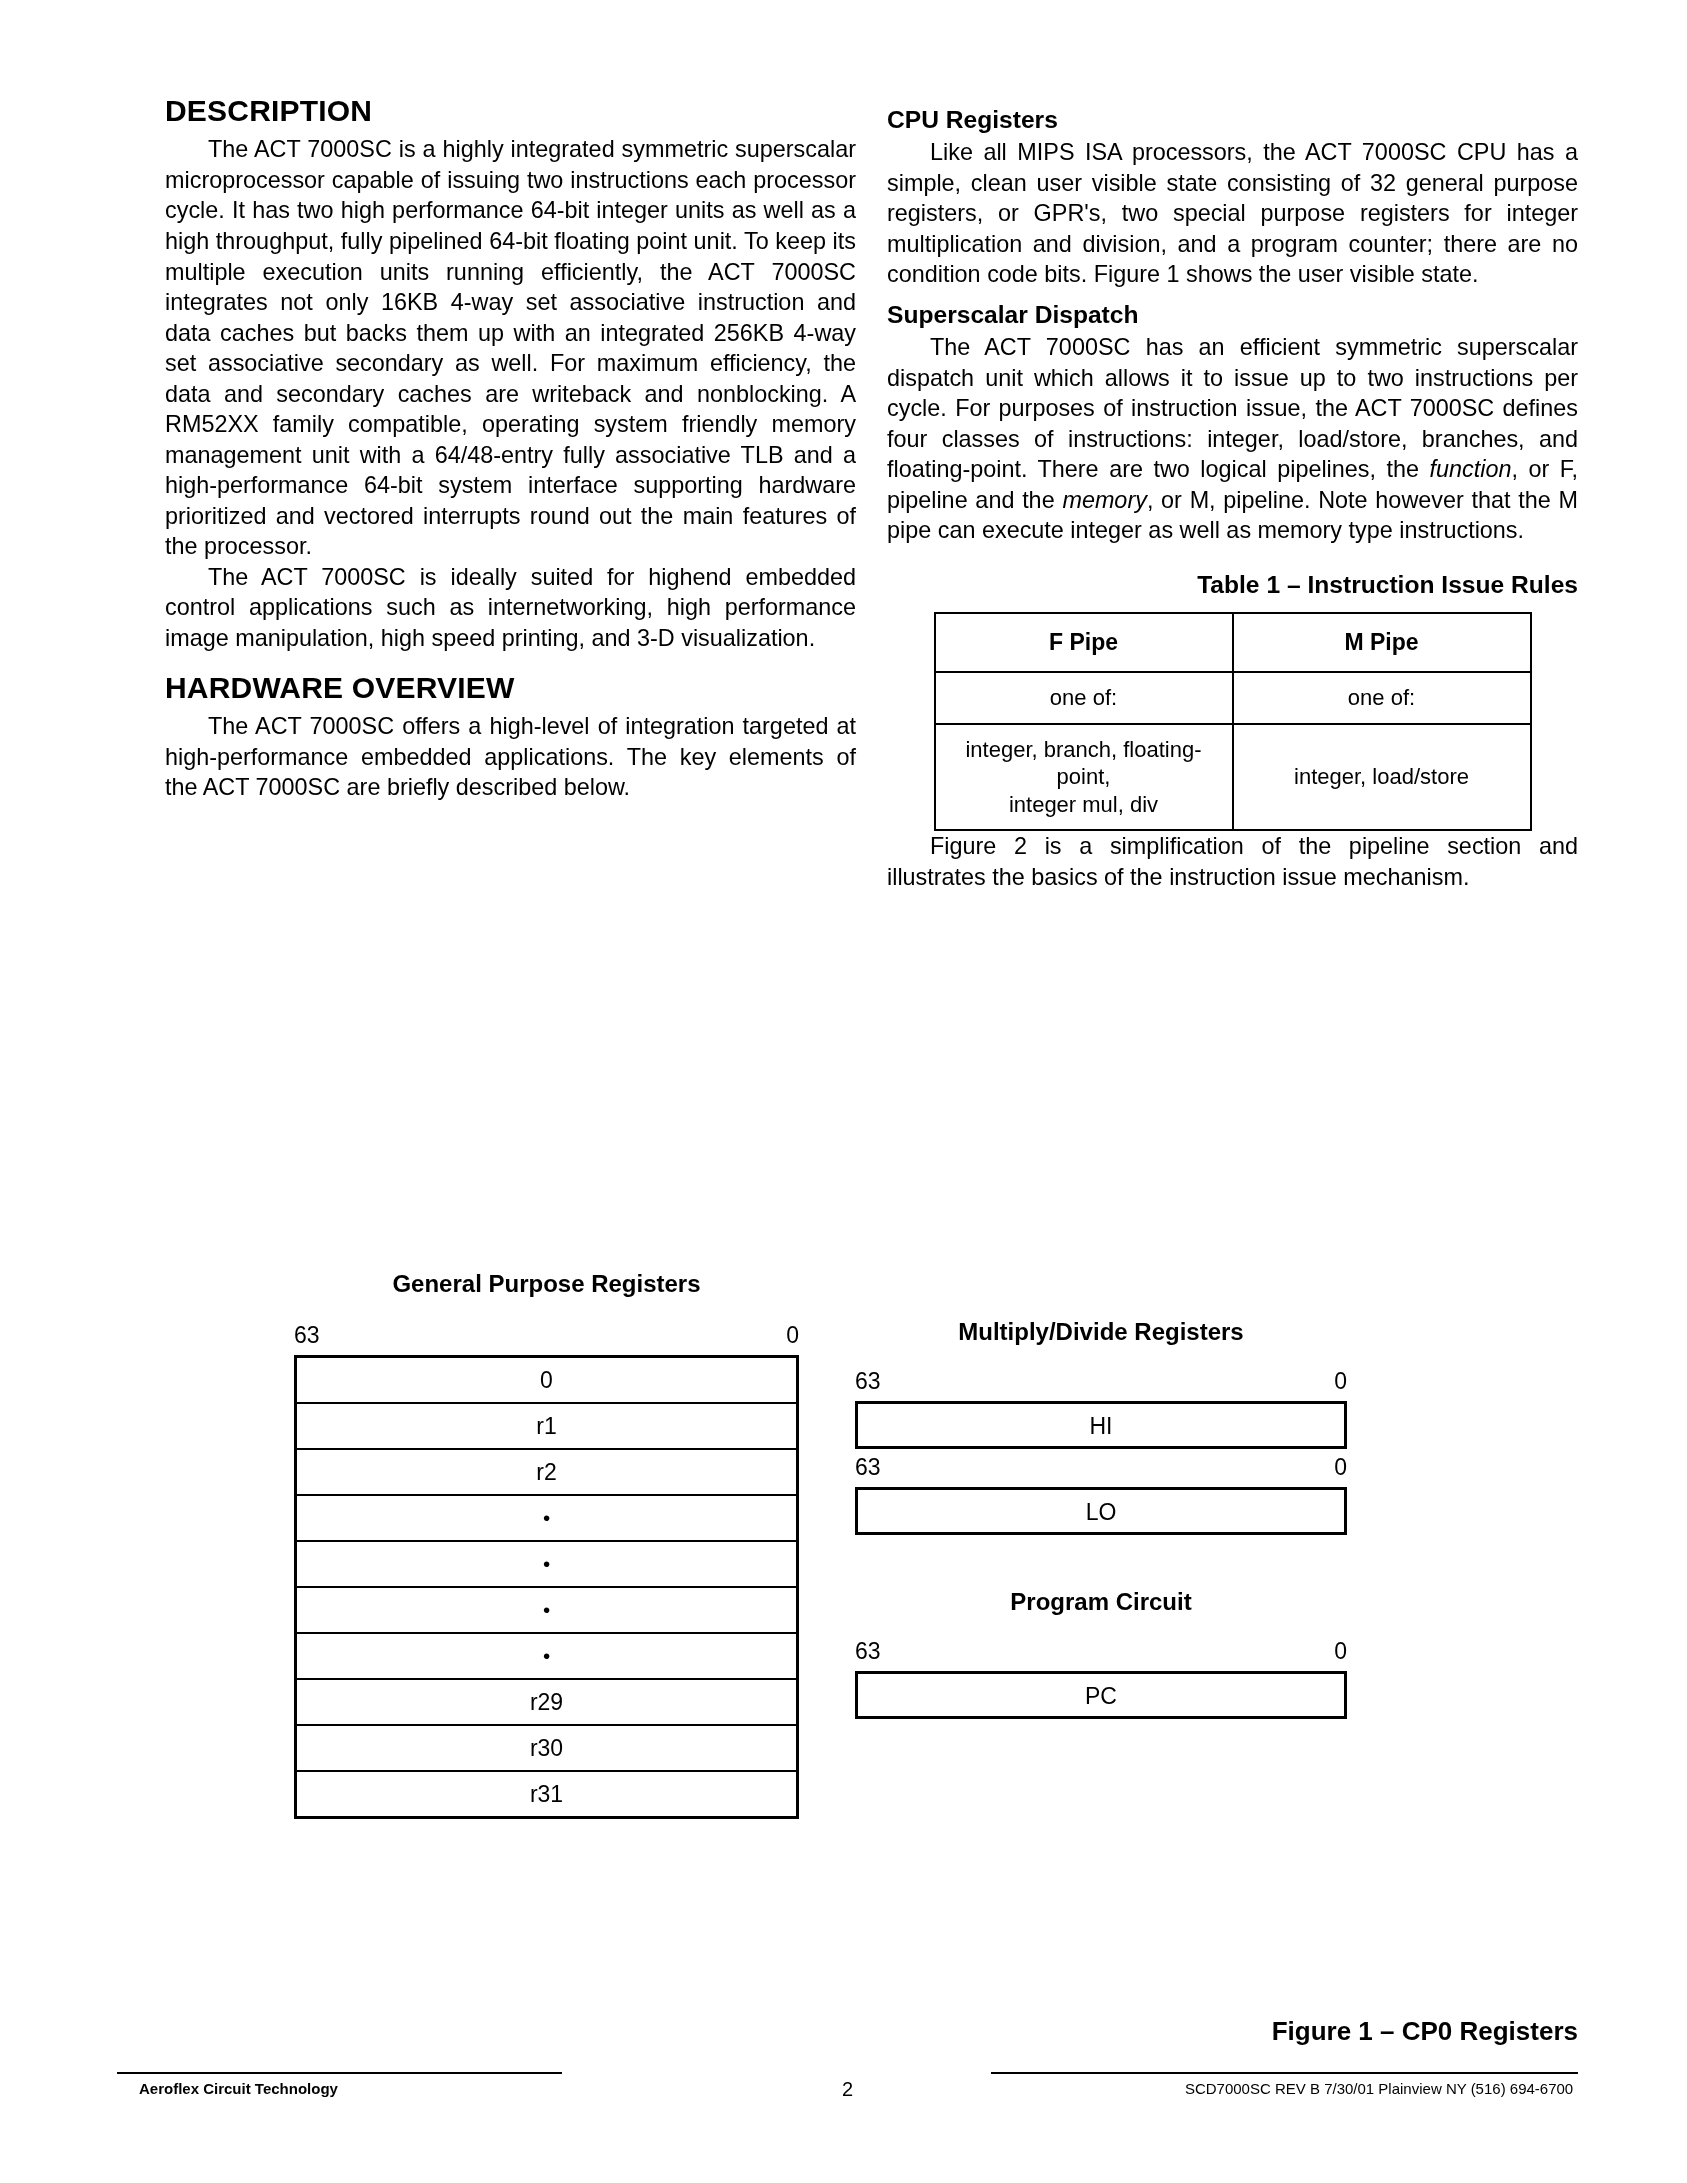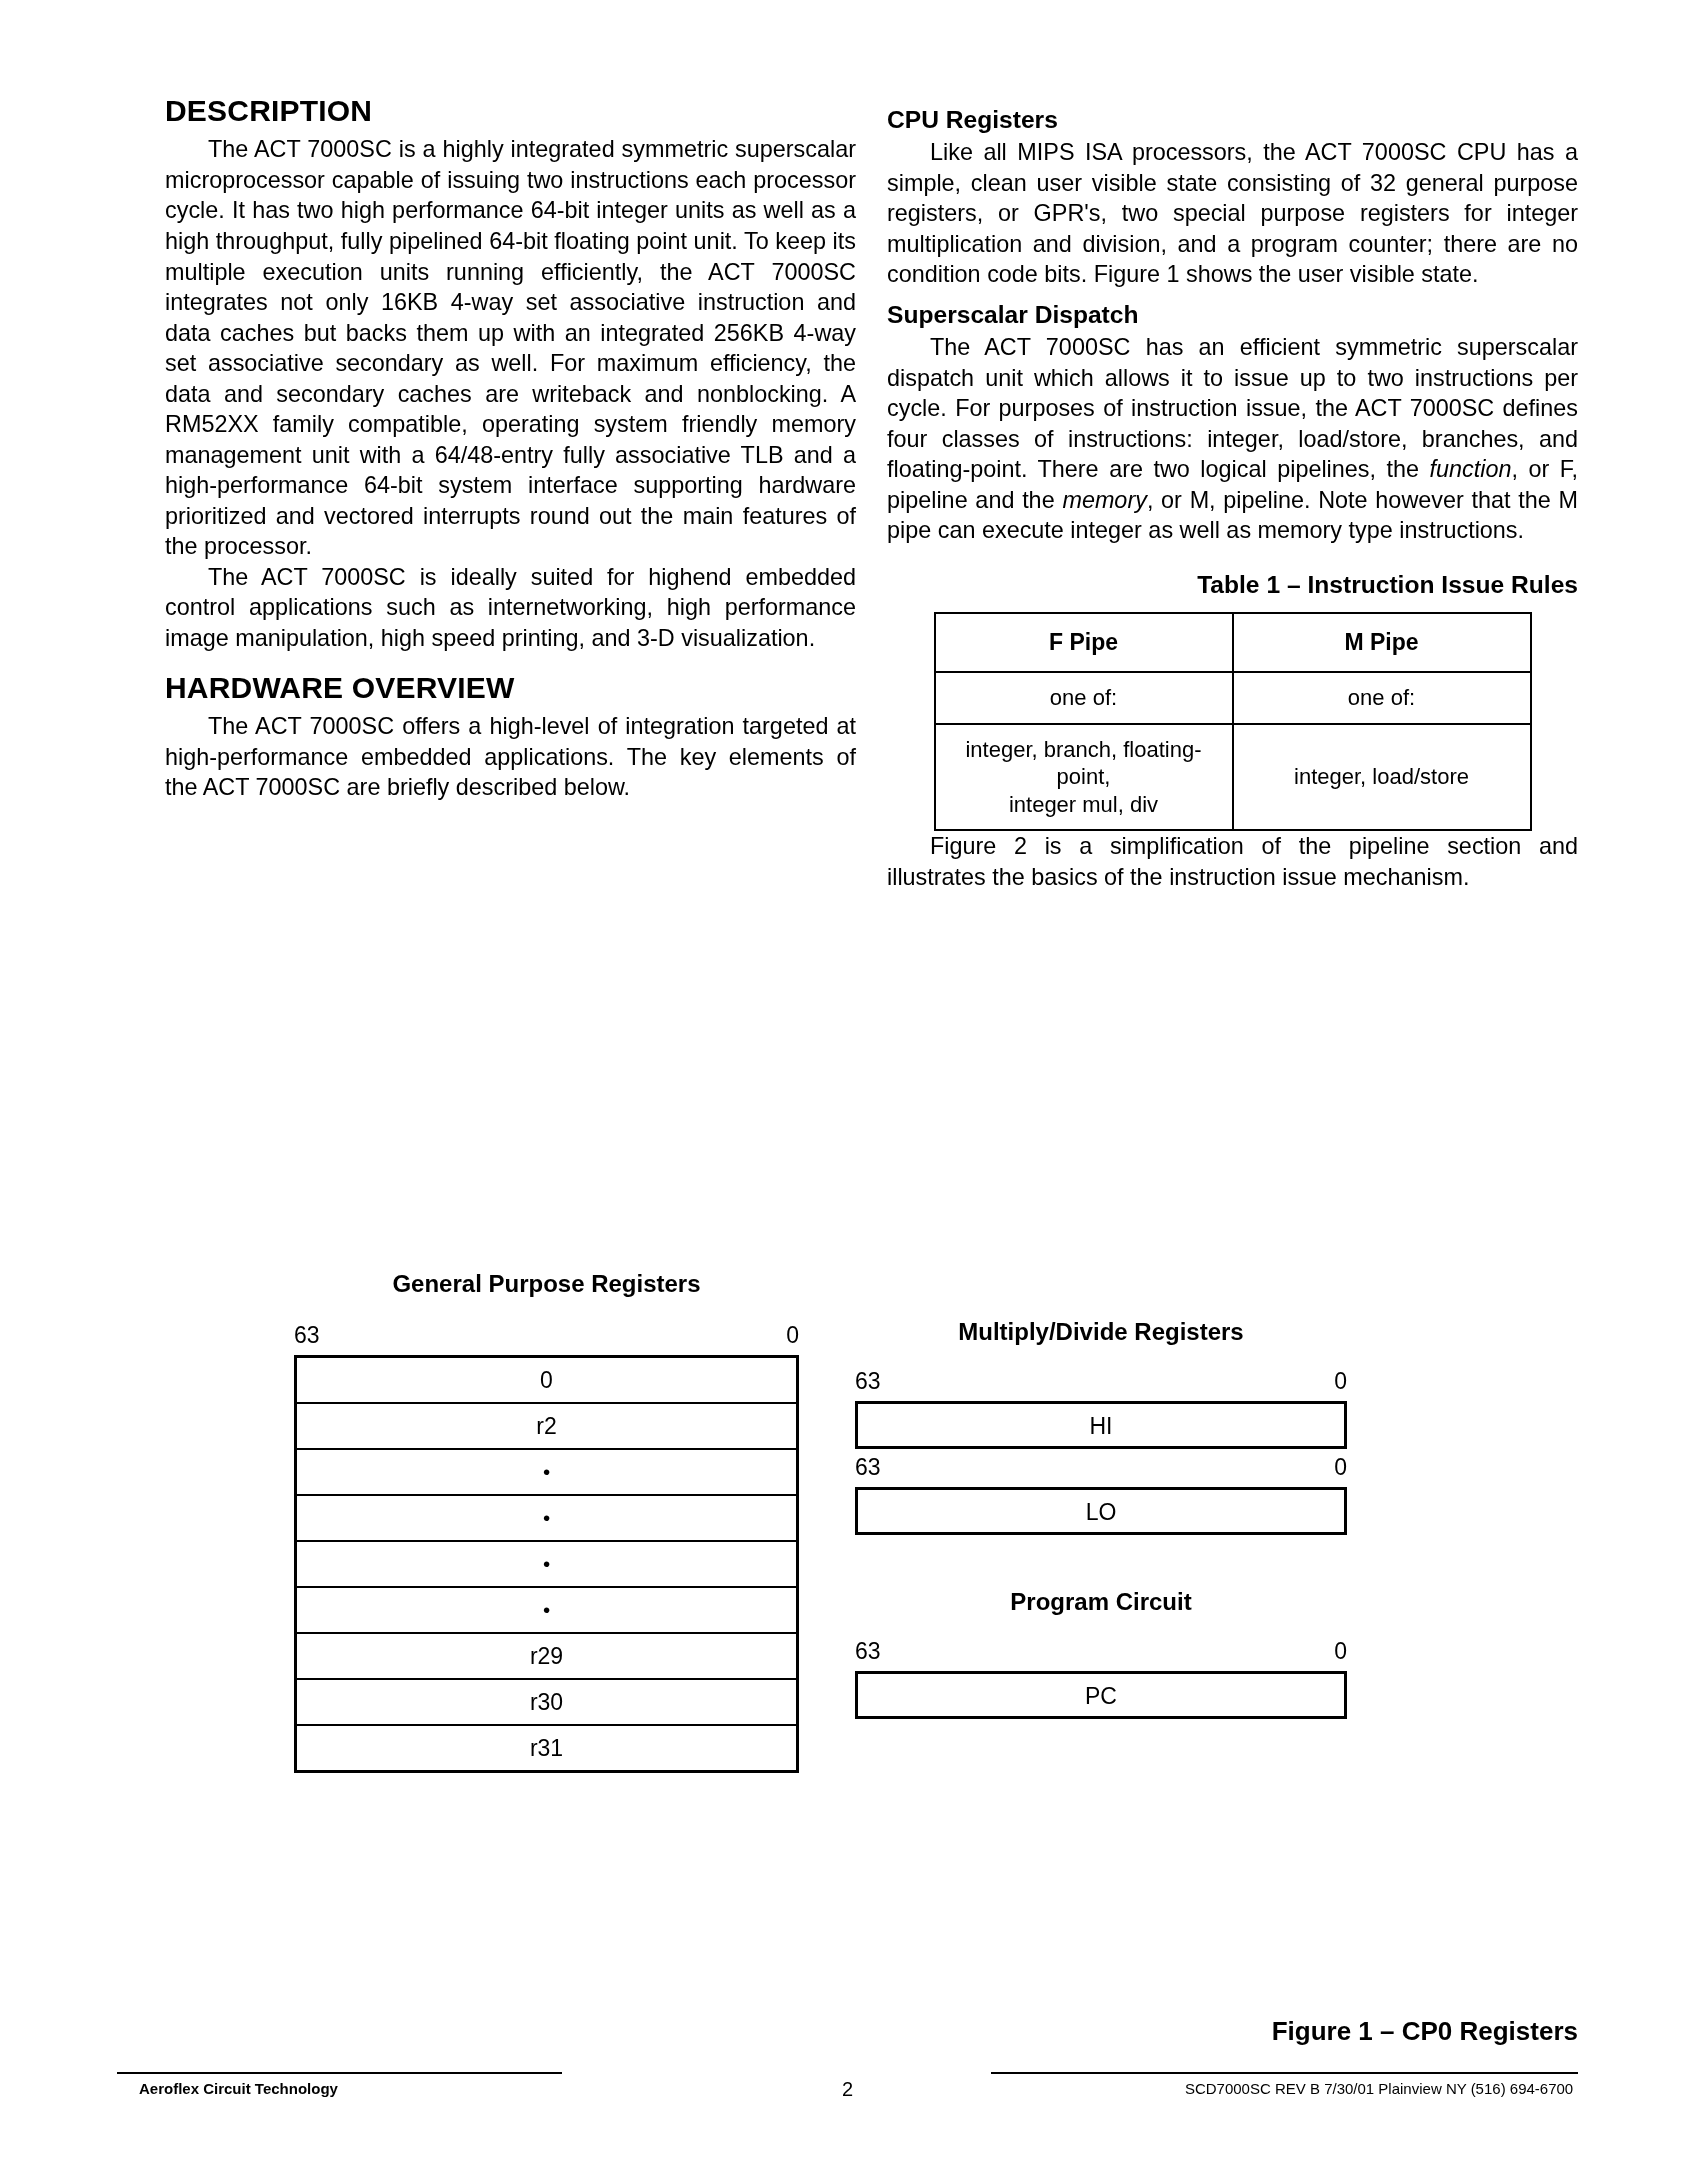--- a/index.html
+++ b/index.html
@@ -248,20 +248,21 @@
   <div class="figure">
 
     <div class="gpr-block">
       <div class="fig-caption-top">General Purpose Registers</div>
       <div class="bitlabels" style="margin-top:24px;">
         <span class="left">63</span>
         <span class="right">0</span>
       </div>
       <div class="regbox">
         <div class="regrow">0</div>
+        <div class="regrow">r1</div>
         <div class="regrow">r2</div>
         <div class="regrow dot">•</div>
         <div class="regrow dot">•</div>
         <div class="regrow dot">•</div>
         <div class="regrow dot">•</div>
         <div class="regrow">r29</div>
         <div class="regrow">r30</div>
         <div class="regrow">r31</div>
       </div>
     </div>

